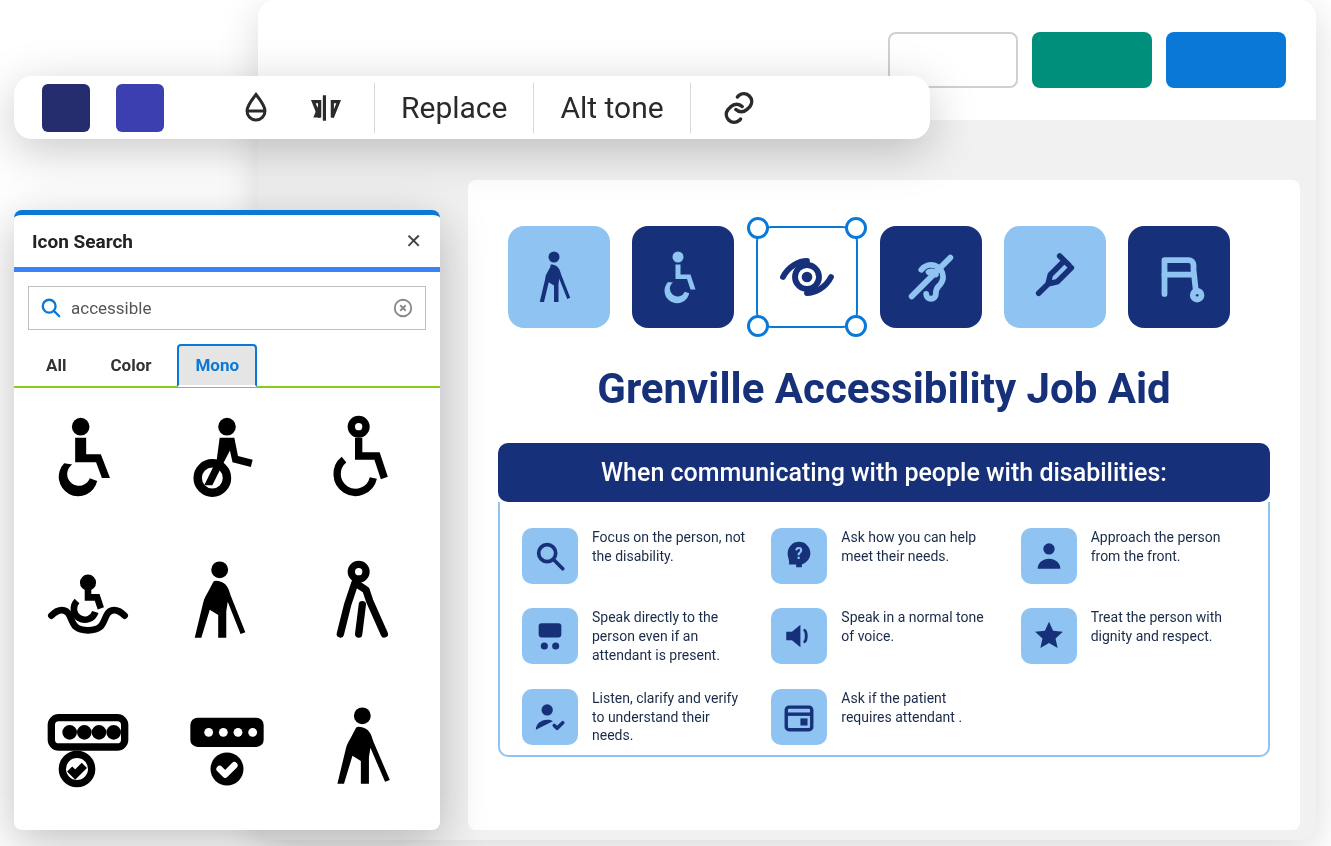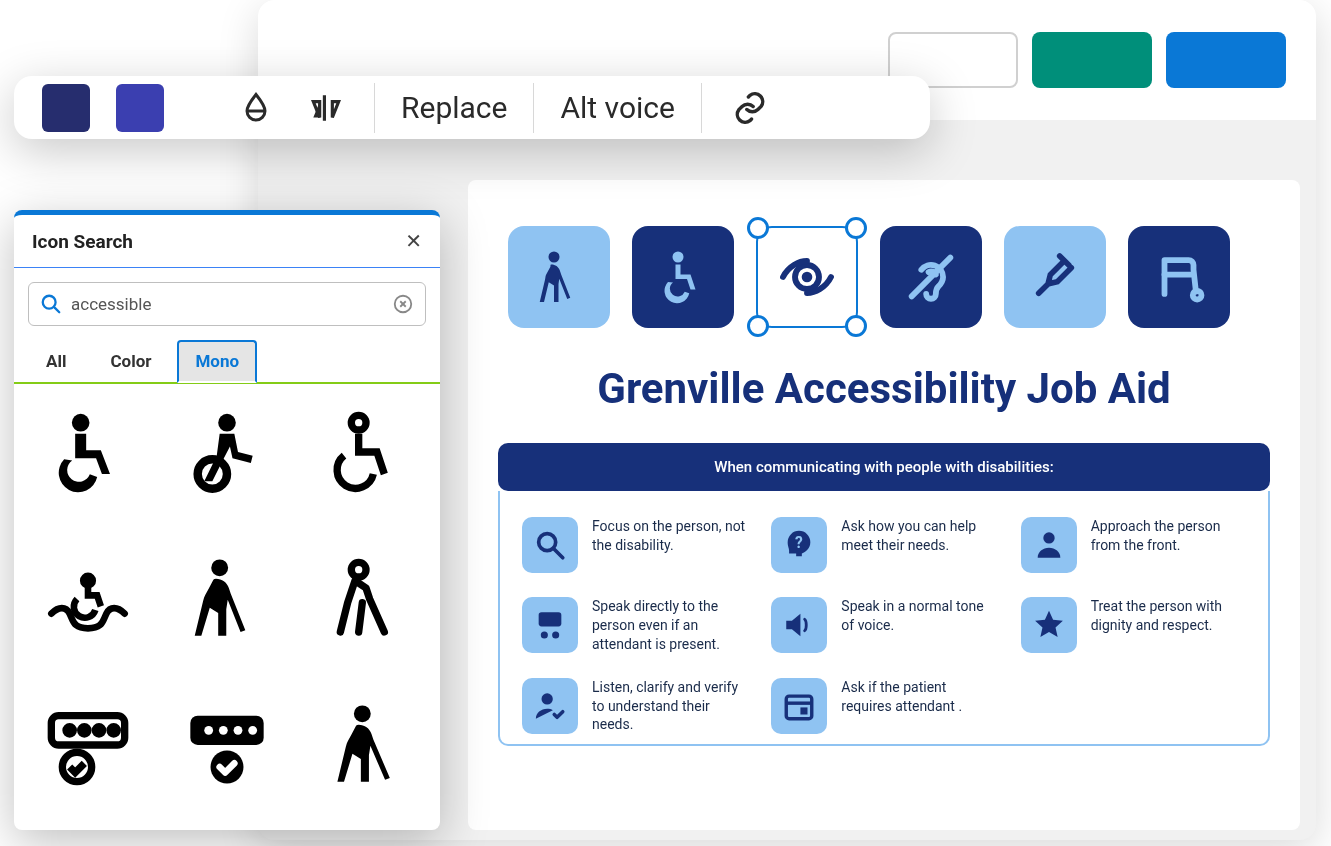--- a/index.html
+++ b/index.html
@@ -12,37 +12,37 @@
 .hb-blue{width:120px;background:#0a78d6}
 .canvas{position:absolute;top:180px;left:210px;width:832px;height:650px;background:#fff;border-radius:8px}
 .icon-row{display:flex;gap:22px;padding:46px 40px 10px 40px}
 .icon-tile{width:102px;height:102px;border-radius:16px;display:flex;align-items:center;justify-content:center;position:relative}
 .tile-light{background:#8fc3f2}
 .tile-dark{background:#17307a}
 .tile-selected{background:#fff;border:2px solid #0a78d6}
 .sel-handle{position:absolute;width:22px;height:22px;border-radius:50%;background:#fff;border:3px solid #0a78d6}
 .h-tl{top:-11px;left:-11px}.h-tr{top:-11px;right:-11px}.h-bl{bottom:-11px;left:-11px}.h-br{bottom:-11px;right:-11px}
 .doc-title{text-align:center;font-size:42px;font-weight:700;color:#16307a;margin:26px 0 30px}
-.banner{background:#17307a;color:#fff;text-align:center;font-size:15px;font-weight:500;padding:15px;border-radius:10px;margin:0 30px}
+.banner{background:#17307a;color:#fff;text-align:center;font-size:25px;font-weight:500;padding:15px;border-radius:10px;margin:0 30px}
 .tips-box{border:2px solid #8fc3f2;border-top:none;border-radius:0 0 10px 10px;margin:0 30px;padding:26px 22px 10px;display:grid;grid-template-columns:repeat(3,1fr);gap:24px 24px}
 .tip{display:flex;gap:14px;align-items:flex-start}
 .tip-icon{width:56px;height:56px;min-width:56px;border-radius:10px;background:#8fc3f2;display:flex;align-items:center;justify-content:center}
 .tip-text{font-size:14px;color:#1a2b4a;line-height:1.35}
 .toolbar{position:absolute;top:76px;left:14px;width:916px;height:63px;background:#fff;border-radius:18px;box-shadow:0 12px 48px rgba(0,0,0,.22);display:flex;align-items:center;padding:0 28px;gap:26px}
 .swatch{width:48px;height:48px;border-radius:6px}
 .sw1{background:#262d6e}.sw2{background:#3b3fb0}
 .tb-icon{width:44px;height:44px;display:flex;align-items:center;justify-content:center;color:#2a2a2a}
 .tb-div{width:1px;height:50px;background:#d8d8d8}
 .tb-label{font-size:30px;color:#2a2a2a;font-weight:400}
 .icon-search{position:absolute;top:210px;left:14px;width:426px;height:620px;background:#fff;border-radius:8px;box-shadow:0 12px 48px rgba(0,0,0,.25);border-top:5px solid #0a78d6;display:flex;flex-direction:column;overflow:hidden}
-.is-header{display:flex;align-items:center;justify-content:space-between;padding:14px 18px;border-bottom:1px solid #3b82f6}
+.is-header{display:flex;align-items:center;justify-content:space-between;padding:14px 18px;border-bottom:5px solid #3b82f6}
 .is-title{font-size:19px;font-weight:700;color:#222}
 .is-close{font-size:20px;color:#444;cursor:pointer}
 .is-search{margin:14px 14px 10px;position:relative}
-.is-input{width:100%;height:44px;border:1px solid #bfbfbf;border-radius:6px;padding:0 42px;font-size:17px;color:#555}
+.is-input{width:100%;height:44px;border:1px solid #bfbfbf;border-radius:0;padding:0 42px;font-size:17px;color:#555}
 .is-search-icon{position:absolute;left:12px;top:11px;color:#0a78d6}
 .is-clear{position:absolute;right:12px;top:11px;color:#888}
 .is-tabs{display:flex;gap:8px;padding:4px 14px 0;border-bottom:2px solid #84cc16}
 .is-tab{padding:9px 16px;font-size:17px;font-weight:700;color:#333;border:2px solid transparent;border-radius:4px 4px 0 0;cursor:pointer}
 .is-tab.active{color:#0a78d6;border-color:#0a78d6;border-bottom-color:#fff;margin-bottom:-1px;background:#e5e5e5}
 .is-grid{flex:1;overflow-y:auto;padding:18px 14px;display:grid;grid-template-columns:repeat(3,1fr);gap:30px 18px;justify-items:center}
 .is-grid::-webkit-scrollbar{width:10px}.is-grid::-webkit-scrollbar-thumb{background:#ccc;border-radius:5px}
 .res-icon{width:100px;height:100px;display:flex;align-items:center;justify-content:center;cursor:pointer}
 svg{display:block}
 </style>
@@ -198,21 +198,21 @@
     </div>
   <div class="tb-icon">
       <svg width="38" height="38" viewBox="0 0 24 24" fill="#2a2a2a">
         <path d="M11 4v16M8 18L4 8h4zM16 18l4-10h-4z" stroke="#2a2a2a" stroke-width="2" fill="none"></path>
         <path d="M4 18h4V8z"></path>
       </svg>
     </div>
   <div class="tb-div"></div>
   <div class="tb-label">Replace</div>
   <div class="tb-div"></div>
-  <div class="tb-label">Alt voice</div>
+  <div class="tb-label">Alt tone</div>
   <div class="tb-div"></div>
   <div class="tb-icon">
       <svg width="38" height="38" viewBox="0 0 24 24" fill="none" stroke="#2a2a2a" stroke-width="2.2" stroke-linecap="round">
         <path d="M10 13a5 5 0 0 0 7 0l2-2a5 5 0 0 0-7-7l-1 1"></path>
         <path d="M14 11a5 5 0 0 0-7 0l-2 2a5 5 0 0 0 7 7l1-1"></path>
       </svg>
     </div>
 </div>
 
 <div class="icon-search">

